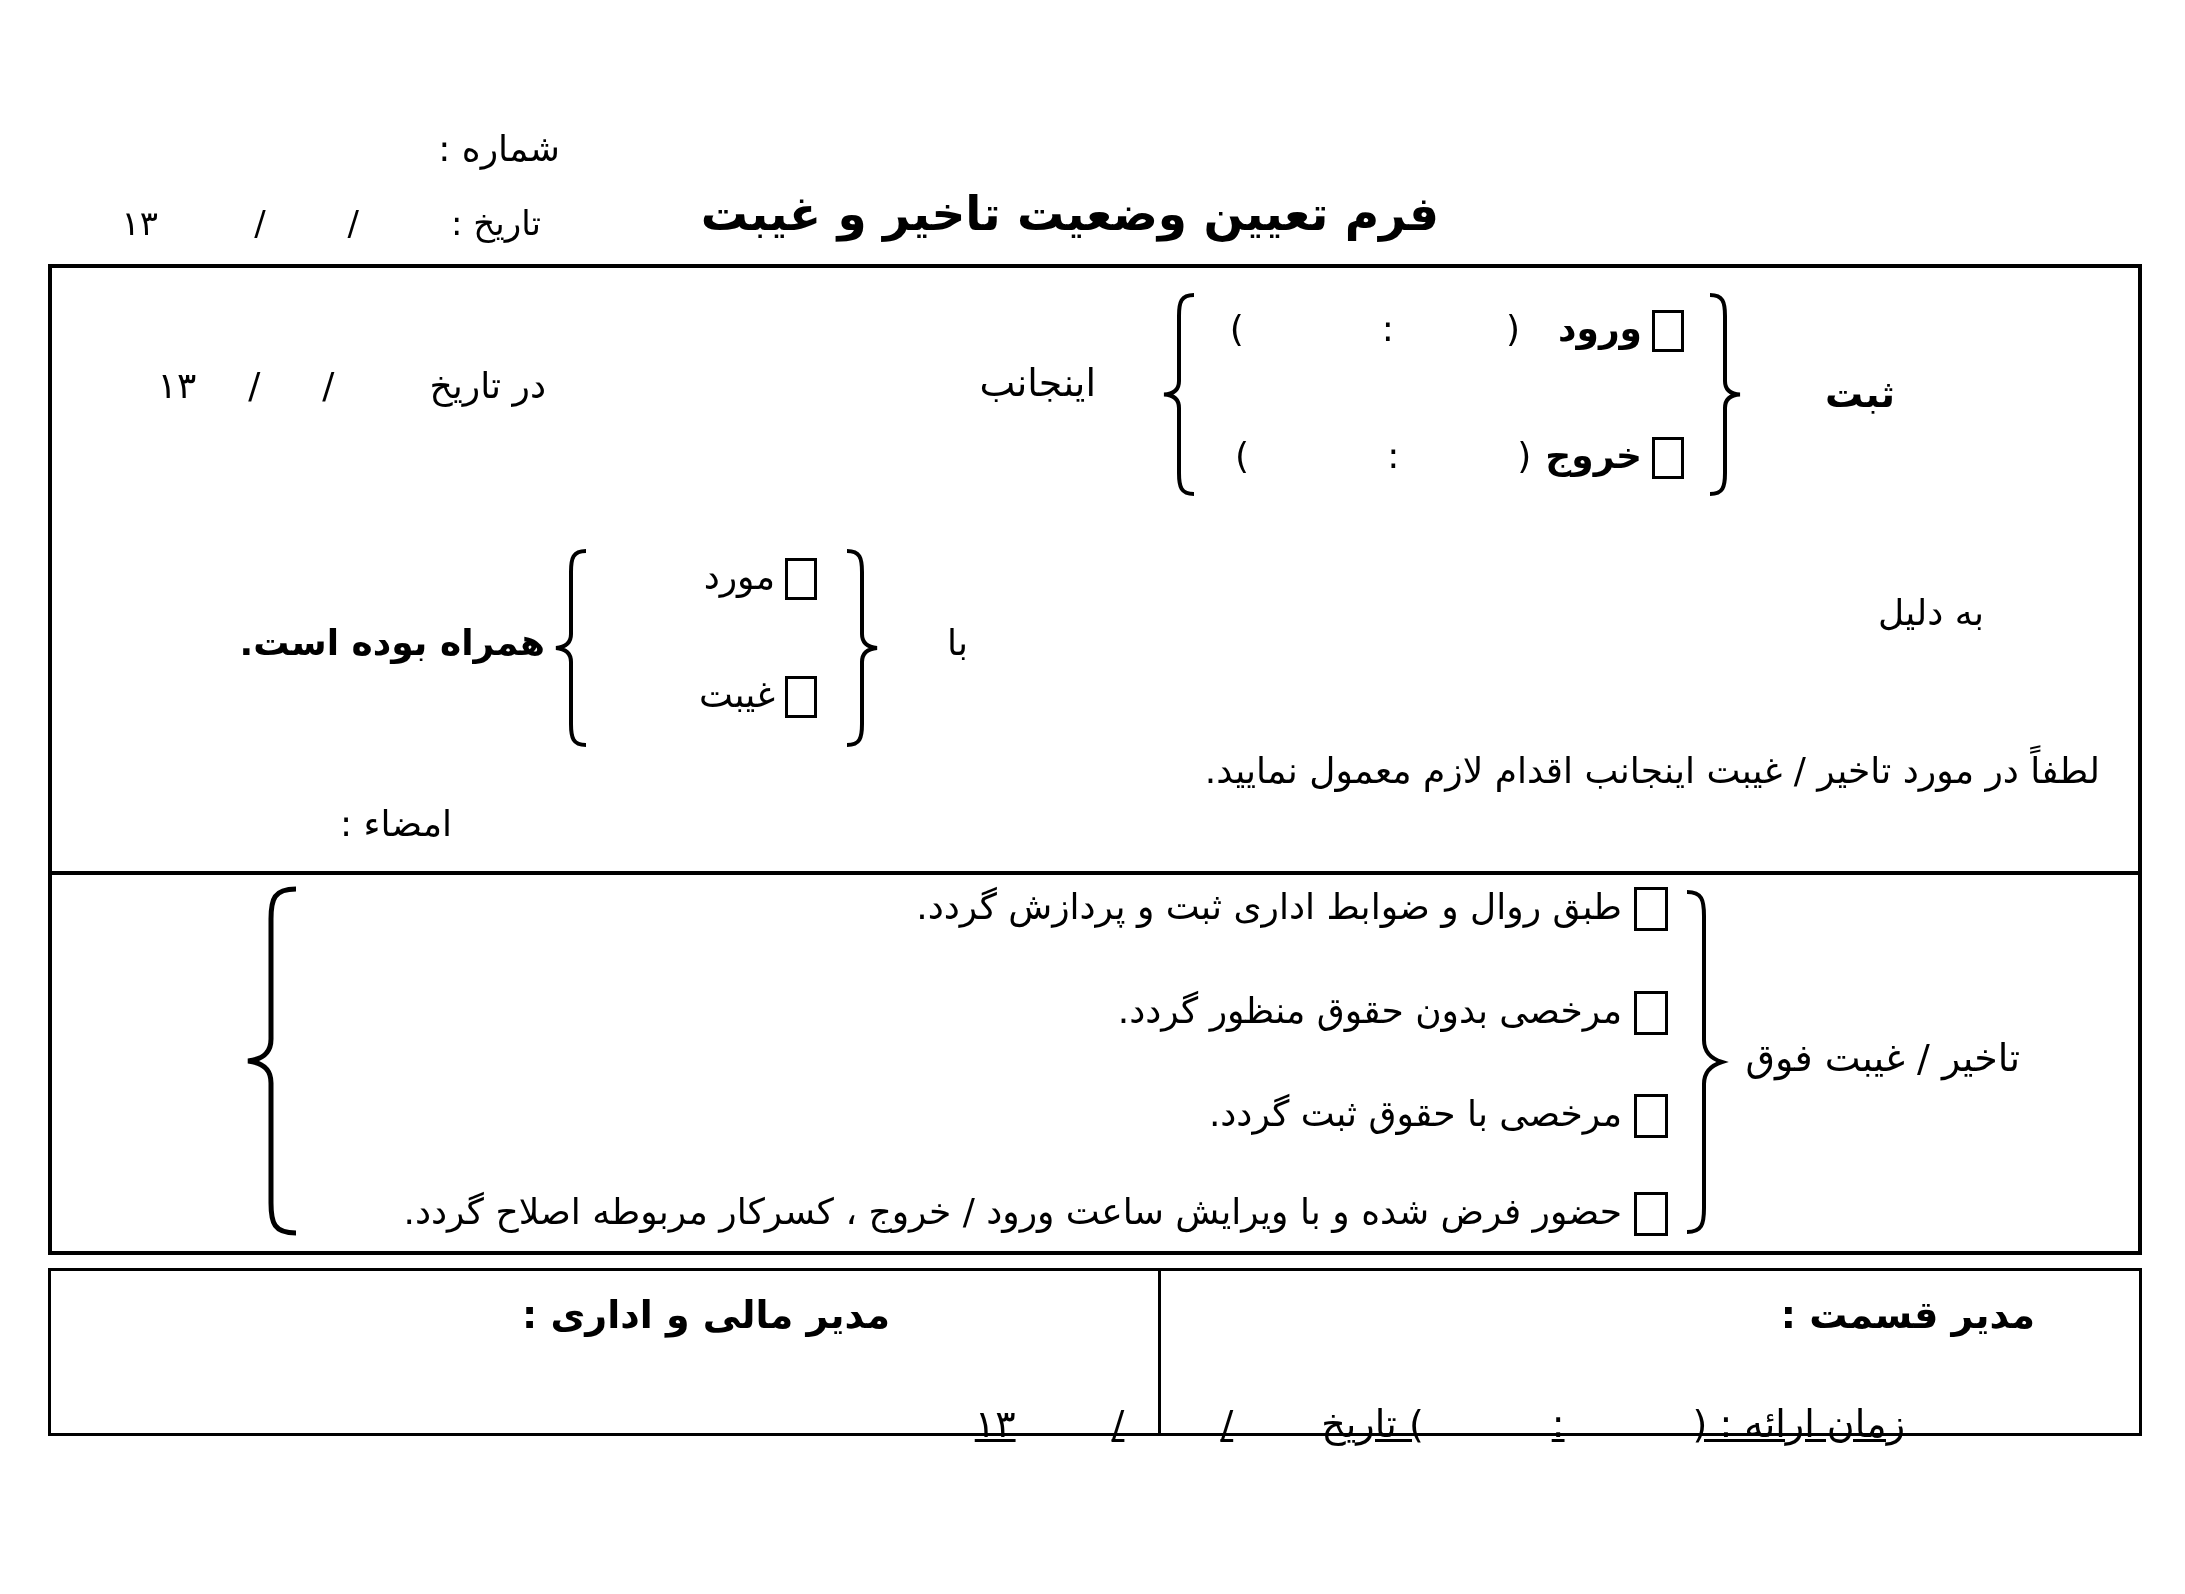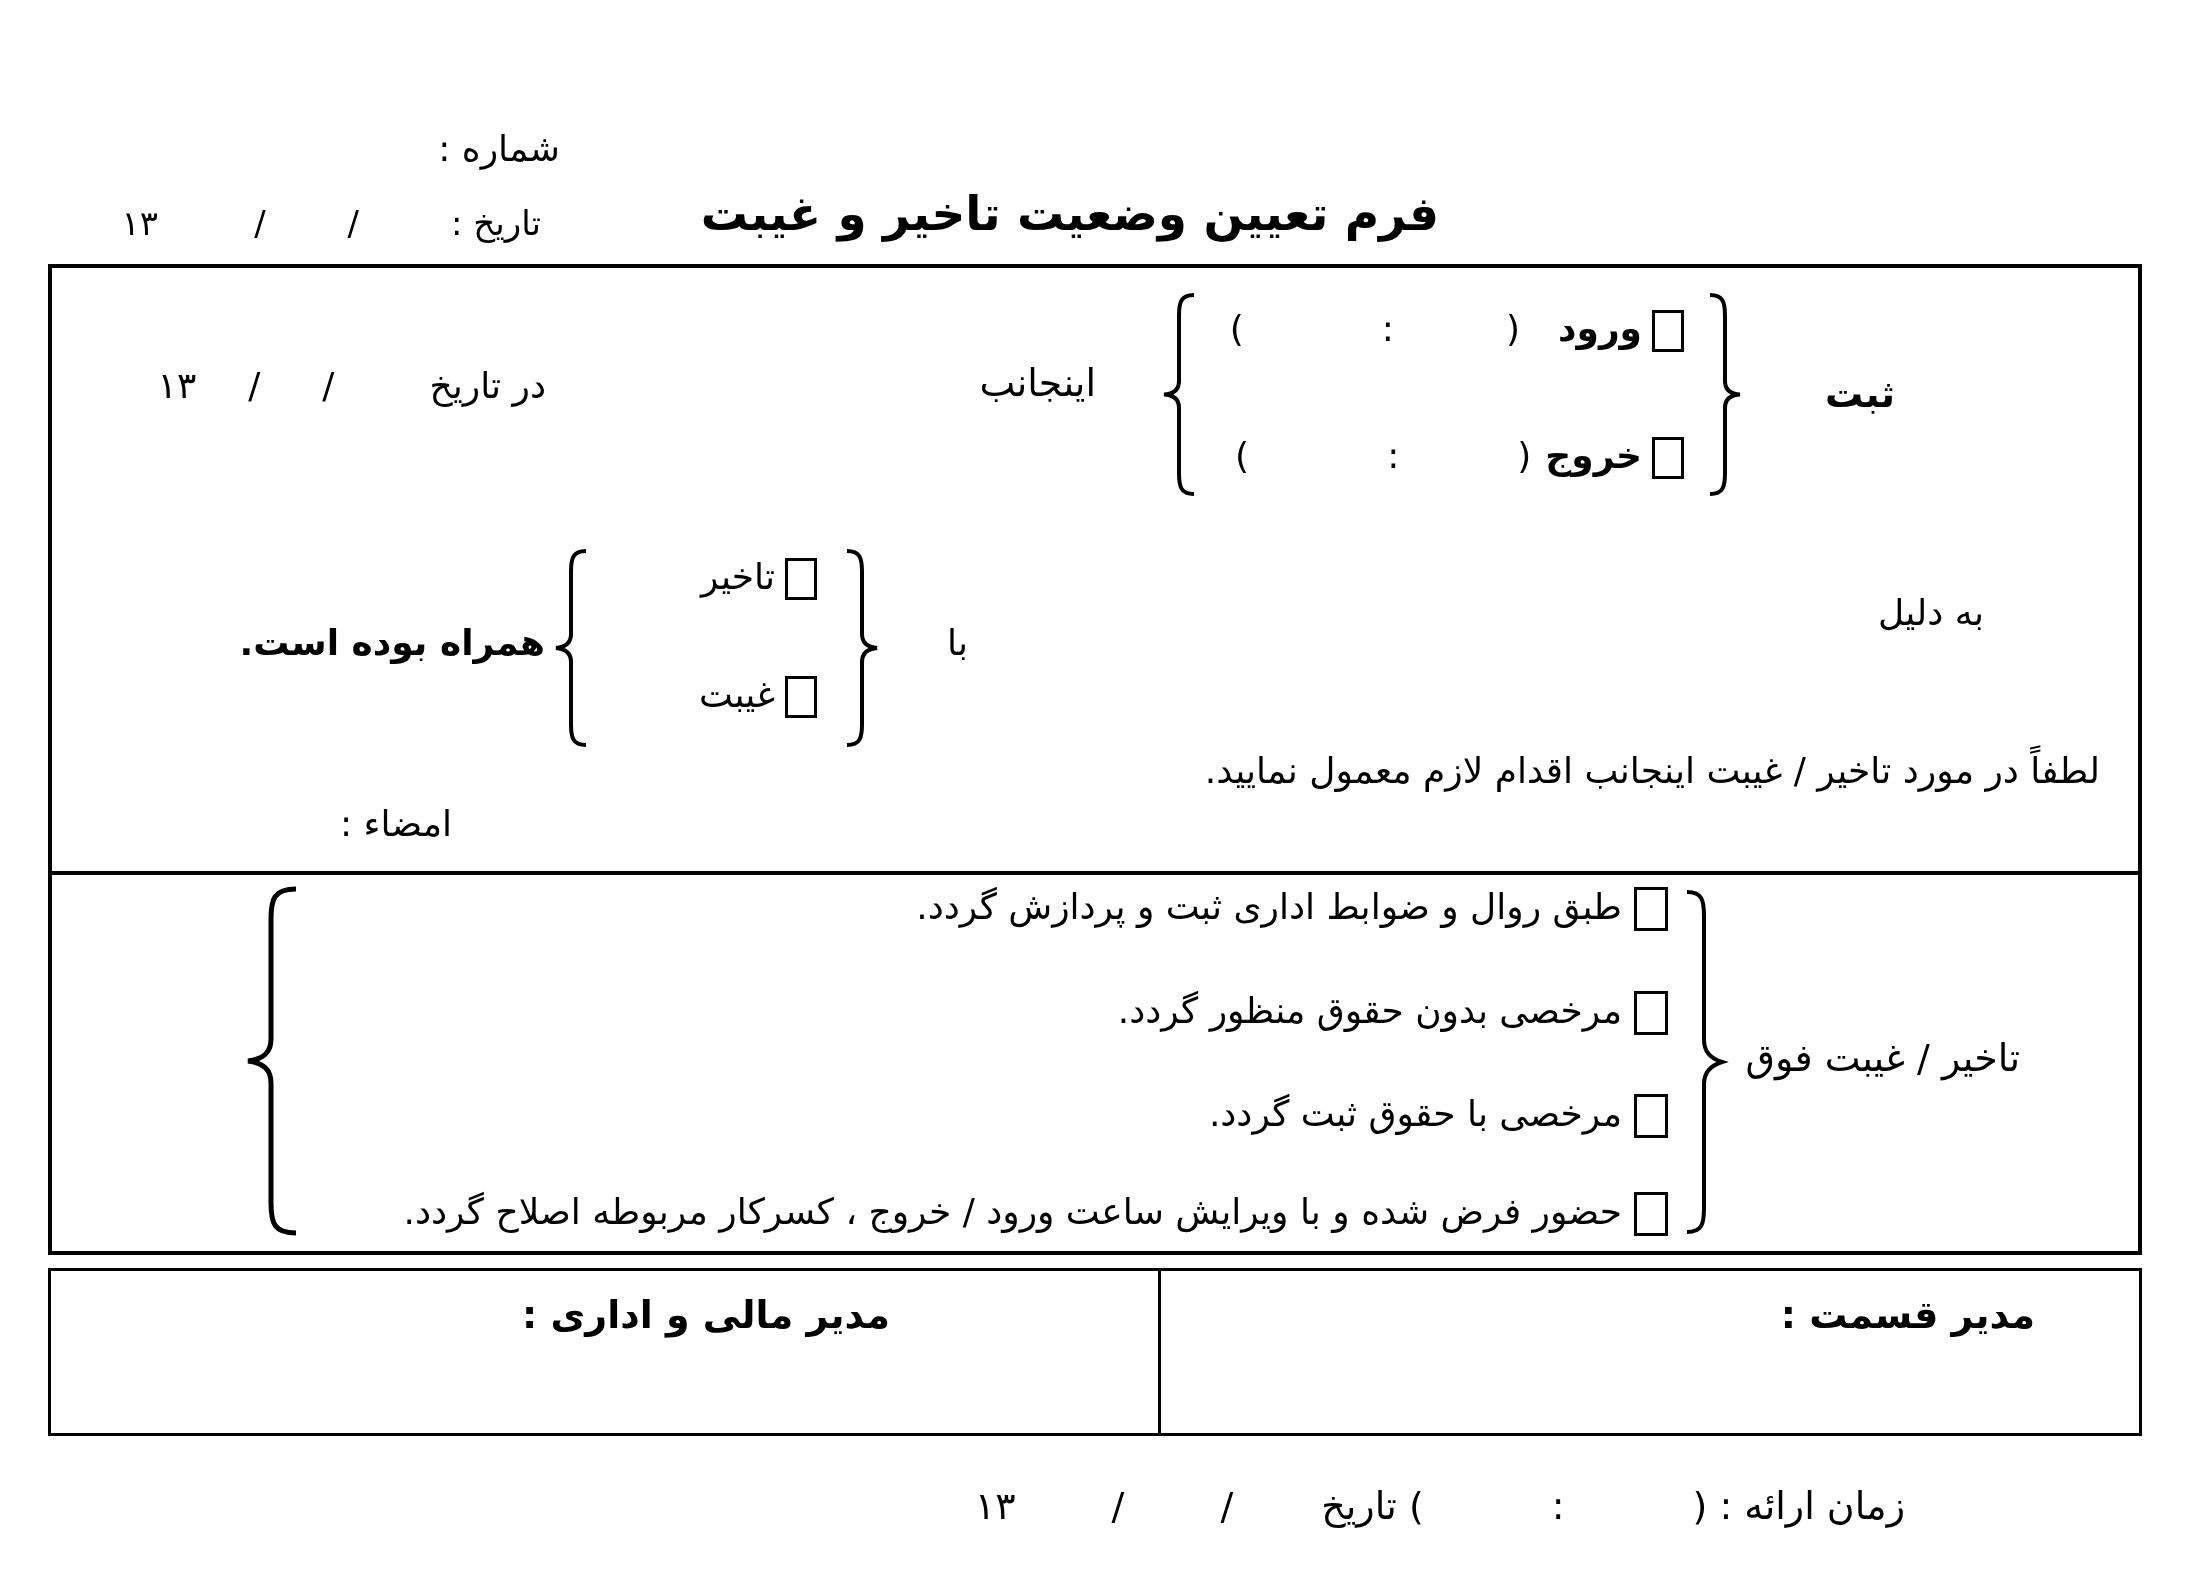--- a/index.html
+++ b/index.html
@@ -66,21 +66,21 @@
     <path d="M 7 3 C 20 3 22 10 22 24 L 22 86 C 22 94 26 99 37 100 C 26 101 22 106 22 114 L 22 176 C 22 190 20 197 7 197" fill="none" stroke="#000" stroke-width="4"></path>
   </svg>
 </div>
 <div class="abs" style="left:545px;top:548px;">
   <svg width="48" height="200" viewBox="0 0 48 200">
     <path d="M 41 3 C 28 3 26 10 26 24 L 26 86 C 26 94 22 99 11 100 C 22 101 26 106 26 114 L 26 176 C 26 190 28 197 41 197" fill="none" stroke="#000" stroke-width="4"></path>
   </svg>
 </div>
 
 <div class="abs rtl f36" style="right:1368px;top:556px;">
-  <span class="cb"></span><span class="g" style="width:10px;"></span><span>تاخیر</span>
+  <span class="cb"></span><span class="g" style="width:10px;"></span><span>مورد</span>
 </div>
 <div class="abs rtl f36" style="right:1368px;top:674px;">
   <span class="cb"></span><span class="g" style="width:10px;"></span><span>غیبت</span>
 </div>
 
 <div class="abs rtl f36" style="right:1640px;top:622px;font-weight:bold;">همراه بوده است.</div>
 
 <div class="abs rtl f36" style="right:85px;top:750px;">لطفاً در مورد تاخیر / غیبت اینجانب اقدام لازم معمول نمایید.</div>
 
 <div class="abs rtl f36" style="right:1733px;top:803px;">امضاء :</div>
@@ -113,15 +113,15 @@
 </div>
 
 <div class="abs rtl f38" style="right:165px;top:1036px;">تاخیر / غیبت فوق</div>
 
 <div class="box" style="left:48px;top:1268px;width:2094px;height:168px;border-width:3px;"></div>
 <div class="vline" style="left:1158px;top:1268px;width:3px;height:168px;"></div>
 
 <div class="abs rtl f38 b" style="right:150px;top:1293px;">مدیر قسمت :</div>
 <div class="abs rtl f38 b" style="right:1295px;top:1293px;">مدیر مالی و اداری :</div>
 
-<div class="abs rtl f38" style="right:280px;top:1484px;">
+<div class="abs rtl f38" style="right:280px;top:1402px;text-decoration:underline;">
   <span>زمان ارائه : (</span><span class="g" style="width:128px;"></span><span>:</span><span class="g" style="width:128px;"></span><span>) تاریخ</span><span class="g" style="width:88px;"></span><span>/</span><span class="g" style="width:96px;"></span><span>/</span><span class="g" style="width:96px;"></span><span>۱۳</span>
 </div>
 
 </body></html>

